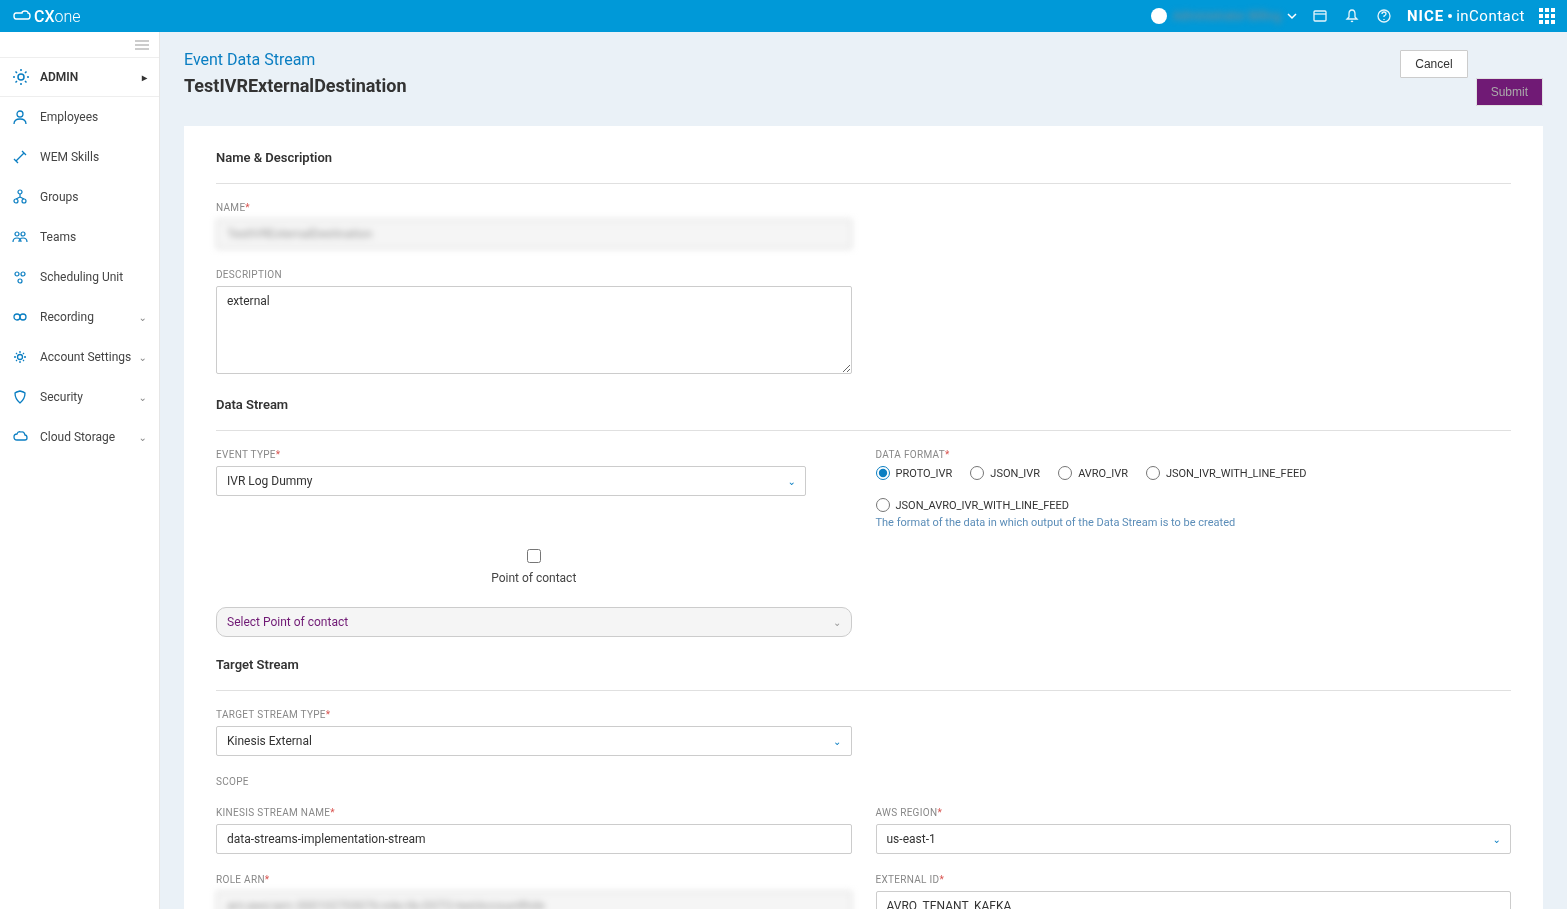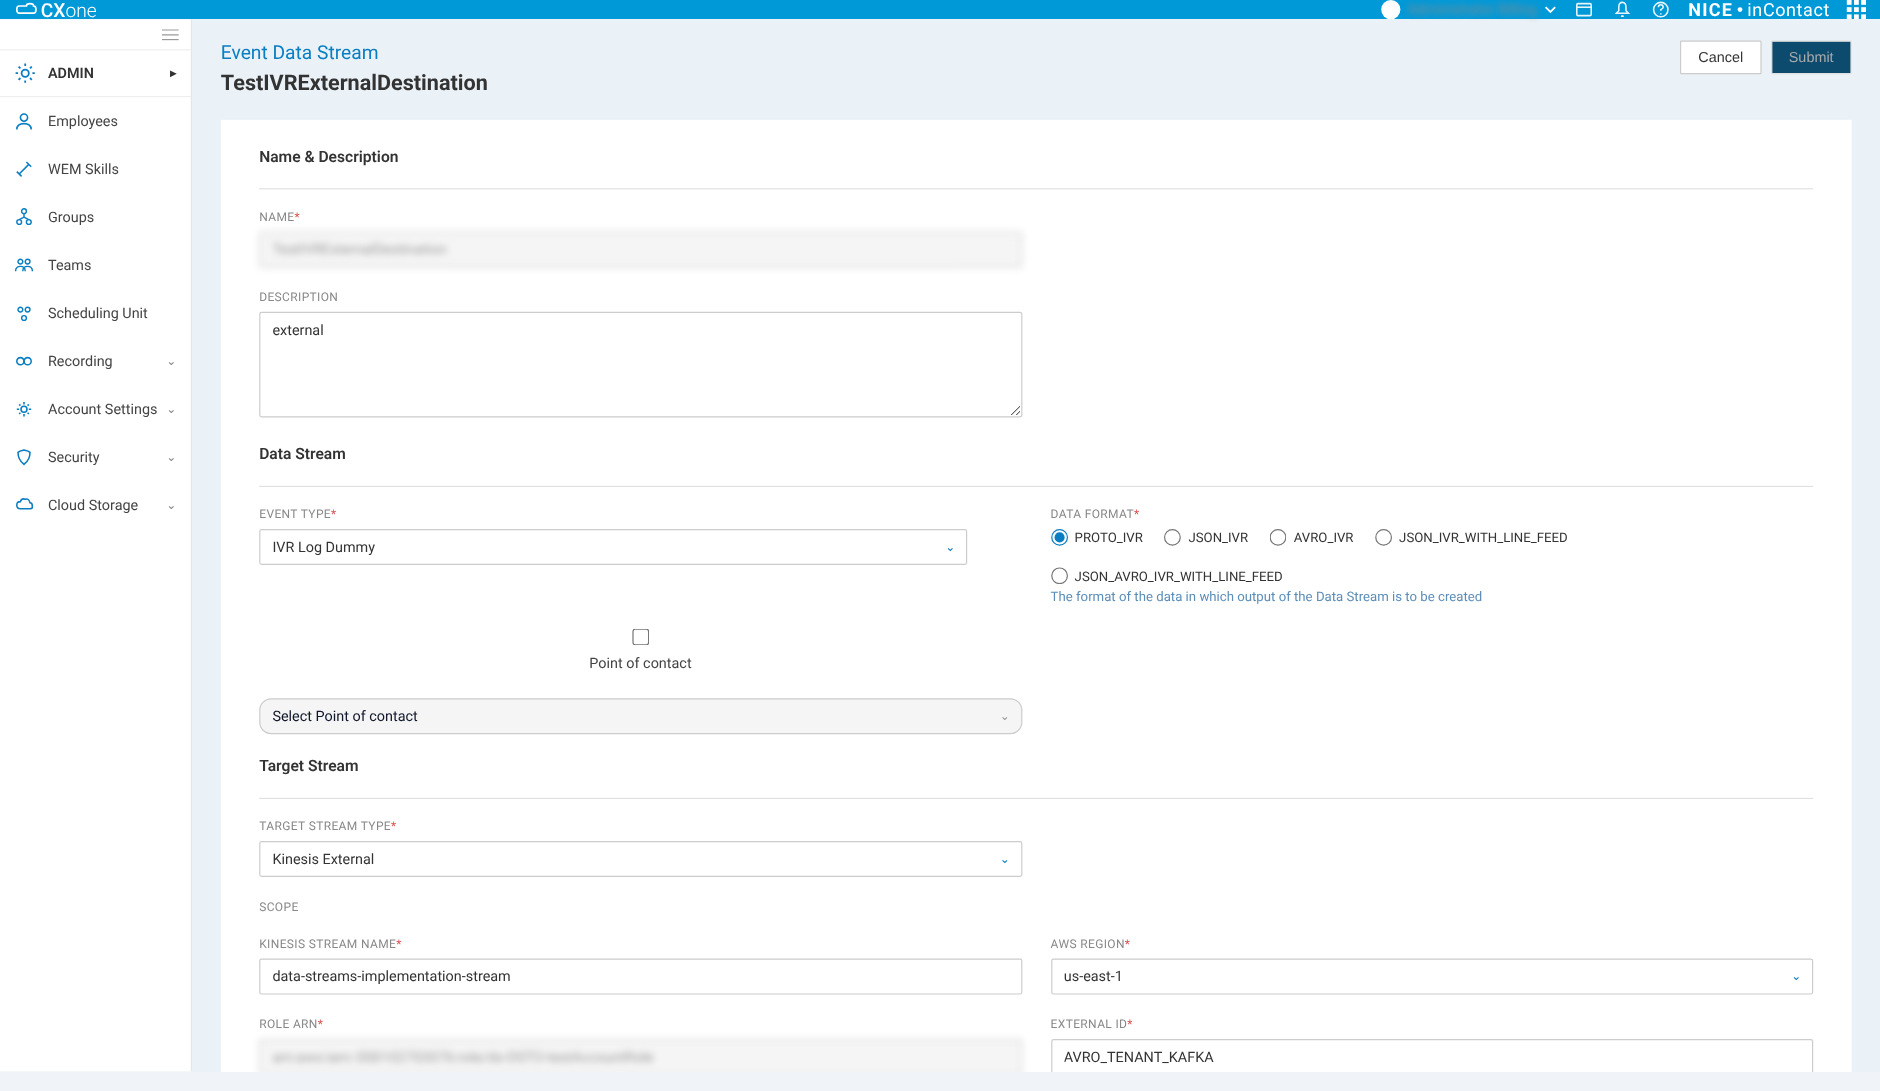--- a/index.html
+++ b/index.html
@@ -1,19 +1,19 @@
 <!DOCTYPE html>
 <html><head>
 <meta charset="utf-8">
 <style>
 * { box-sizing: border-box; margin: 0; padding: 0; }
 body { font-family: -apple-system, "Segoe UI", Roboto, Arial, sans-serif; font-size: 13px; color: #333; background: #f0f4f8; }
 
 
-.topbar { background: linear-gradient(to right, #0099d8, #0099d8); height: 16px; display: flex; align-items: center; padding: 0 12px; color: #fff; }
+.topbar { background: linear-gradient(to right, #0099d8, #0099d8); height: 32px; display: flex; align-items: center; padding: 0 12px; color: #fff; }
 .topbar .logo { font-size: 16px; font-weight: 300; display: flex; align-items: center; margin-right: auto; }
 .topbar .logo .cx { font-weight: 500; }
 .topbar .logo .one { font-weight: 300; }
 .topbar .right { display: flex; align-items: center; gap: 14px; justify-content: center; }
 .topbar .user-chip { display: flex; align-items: center; gap: 6px; font-size: 12px; color: rgba(255,255,255,0.85); }
 .topbar .avatar-dot { width: 16px; height: 16px; border-radius: 50%; background: #fff; }
 .topbar .icon { display: inline-flex; align-items: center; justify-content: center; width: 18px; height: 18px; opacity: 0.9; cursor: pointer; }
 .topbar .brand { font-size: 15px; font-weight: 400; letter-spacing: 0.5px; display: flex; align-items: center; gap: 4px; }
 .topbar .brand .nice { font-weight: 700; letter-spacing: 1px; }
 .topbar .brand .dot { width: 4px; height: 4px; background: #fff; border-radius: 50%; display: inline-block; }
@@ -31,42 +31,42 @@
 .sidebar .nav-item .icn { width: 18px; margin-right: 10px; color: #0a7ec2; display: inline-flex; }
 .sidebar .nav-item .chev { margin-left: auto; color: #888; font-size: 10px; }
 
 .main { flex: 1; overflow: auto; background: #eaf1f7; padding: 0 0 24px 0; }
 .page-head { padding: 18px 24px 20px 24px; display: flex; align-items: flex-start; }
 .page-head .titles .crumb { color: #0a7ec2; font-size: 16px; margin-bottom: 6px; }
 .page-head .titles h1 { font-size: 18px; font-weight: 700; color: #333; }
 .page-head .actions { margin-left: auto; display: flex; gap: 8px; }
 .btn { height: 28px; padding: 0 14px; border-radius: 1px; font-size: 12px; cursor: pointer; display: inline-flex; align-items: center; }
 .btn-secondary { background: #fff; border: 1px solid #ccc; color: #333; }
-.btn-disabled { background: #0c4a6e; border: 1px solid #e0e0e0; color: #aaa; cursor: not-allowed; }
+.btn-disabled { background: #701a75; border: 1px solid #e0e0e0; color: #aaa; cursor: not-allowed; margin-top: 28px; }
 
 .card { background: #fff; margin: 0 24px; padding: 24px 32px; }
 
 .section-h { font-size: 13px; font-weight: 600; color: #333; padding-bottom: 18px; border-bottom: 1px solid #e0e0e0; margin-bottom: 18px; margin-top: 8px; }
 .section-h.first { margin-top: 0; }
 
 .field-label { font-size: 10px; color: #888; letter-spacing: 0.3px; margin-bottom: 6px; text-transform: uppercase; }
 .field-label .req { color: #d9534f; }
 .help-text { font-size: 11px; color: #5b8db8; margin-top: 4px; }
 
 .row { display: flex; gap: 24px; margin-bottom: 20px; }
 .col { flex: 1; min-width: 0; }
 .col-half { width: calc(50% - 12px); }
 
 .input, .textarea, .select { width: 100%; border: 1px solid #ccc; border-radius: 2px; padding: 7px 10px; font-size: 12px; color: #333; font-family: inherit; background: #fff; }
 .input[disabled] { background: #f5f5f5; color: #999; }
 .textarea { min-height: 88px; resize: vertical; }
 .select-wrap { position: relative; }
 .select-wrap .chev-down { position: absolute; right: 10px; top: 50%; transform: translateY(-50%); pointer-events: none; color: #0a7ec2; font-size: 10px; }
 .select { appearance: none; -webkit-appearance: none; padding-right: 28px; cursor: pointer; }
-.select-disabled { background: #f5f5f5; color: #0f172a; border-radius: 10px; }
+.select-disabled { background: #f5f5f5; color: #701a75; border-radius: 10px; }
 
 .checkbox-row { display: flex; align-items: center; gap: 8px; margin-bottom: 22px; font-size: 12px; color: #444; flex-direction: column; }
 .checkbox-row input { width: 14px; height: 14px; }
 
 .radio-group { display: flex; flex-wrap: wrap; gap: 18px; align-items: center; }
 .radio-item { display: flex; align-items: center; gap: 6px; font-size: 11px; color: #333; cursor: pointer; }
 .radio-item input { width: 14px; height: 14px; accent-color: #0a7ec2; }
 
 .w-590 { max-width: 590px; }
 .blurred { filter: blur(3px); color: #888; }

